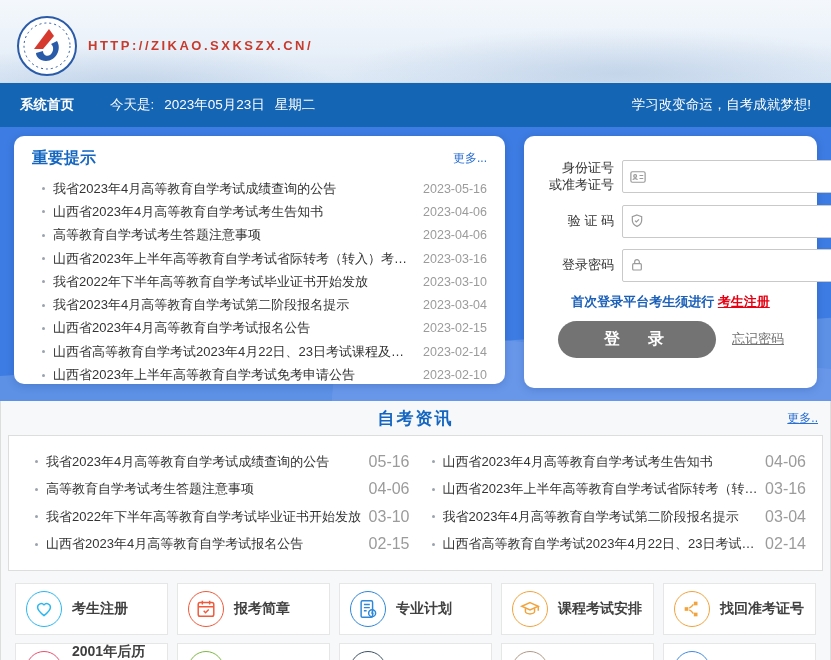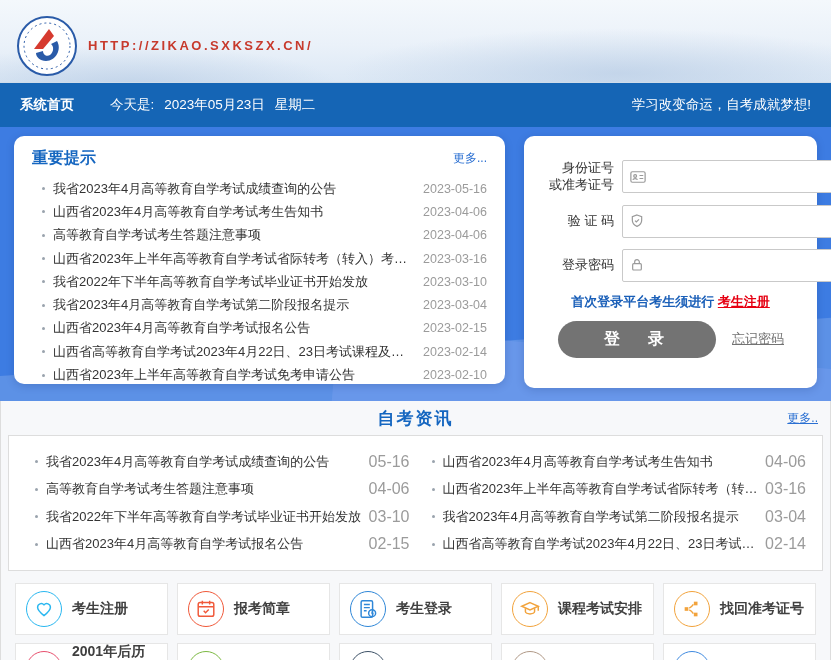--- a/index.html
+++ b/index.html
@@ -328,21 +328,21 @@
 
     <a class="ql-card">
       <span class="ql-icon c-blue">
         <svg width="22" height="22" viewBox="0 0 24 24" fill="none" stroke="currentColor" stroke-width="1.6">
           <rect x="4.5" y="3" width="12.5" height="18" rx="1.5"></rect>
           <path d="M7.5 7h6.5M7.5 10.5h6.5M7.5 14h3"></path>
           <circle cx="16.5" cy="16.5" r="3.8"></circle>
           <path d="M16.5 14.8v1.9l1.4 1"></path>
         </svg>
       </span>
-      <span class="ql-label">考生登录</span>
+      <span class="ql-label">专业计划</span>
     </a>
 
     <a class="ql-card">
       <span class="ql-icon c-orange">
         <svg width="22" height="22" viewBox="0 0 24 24" fill="none" stroke="currentColor" stroke-width="1.6">
           <path d="M12 5l9 4-9 4-9-4z"></path>
           <path d="M7 11.2v3.6c0 1.3 2.2 2.6 5 2.6s5-1.3 5-2.6v-3.6"></path>
           <path d="M21 9v5"></path>
         </svg>
       </span>

